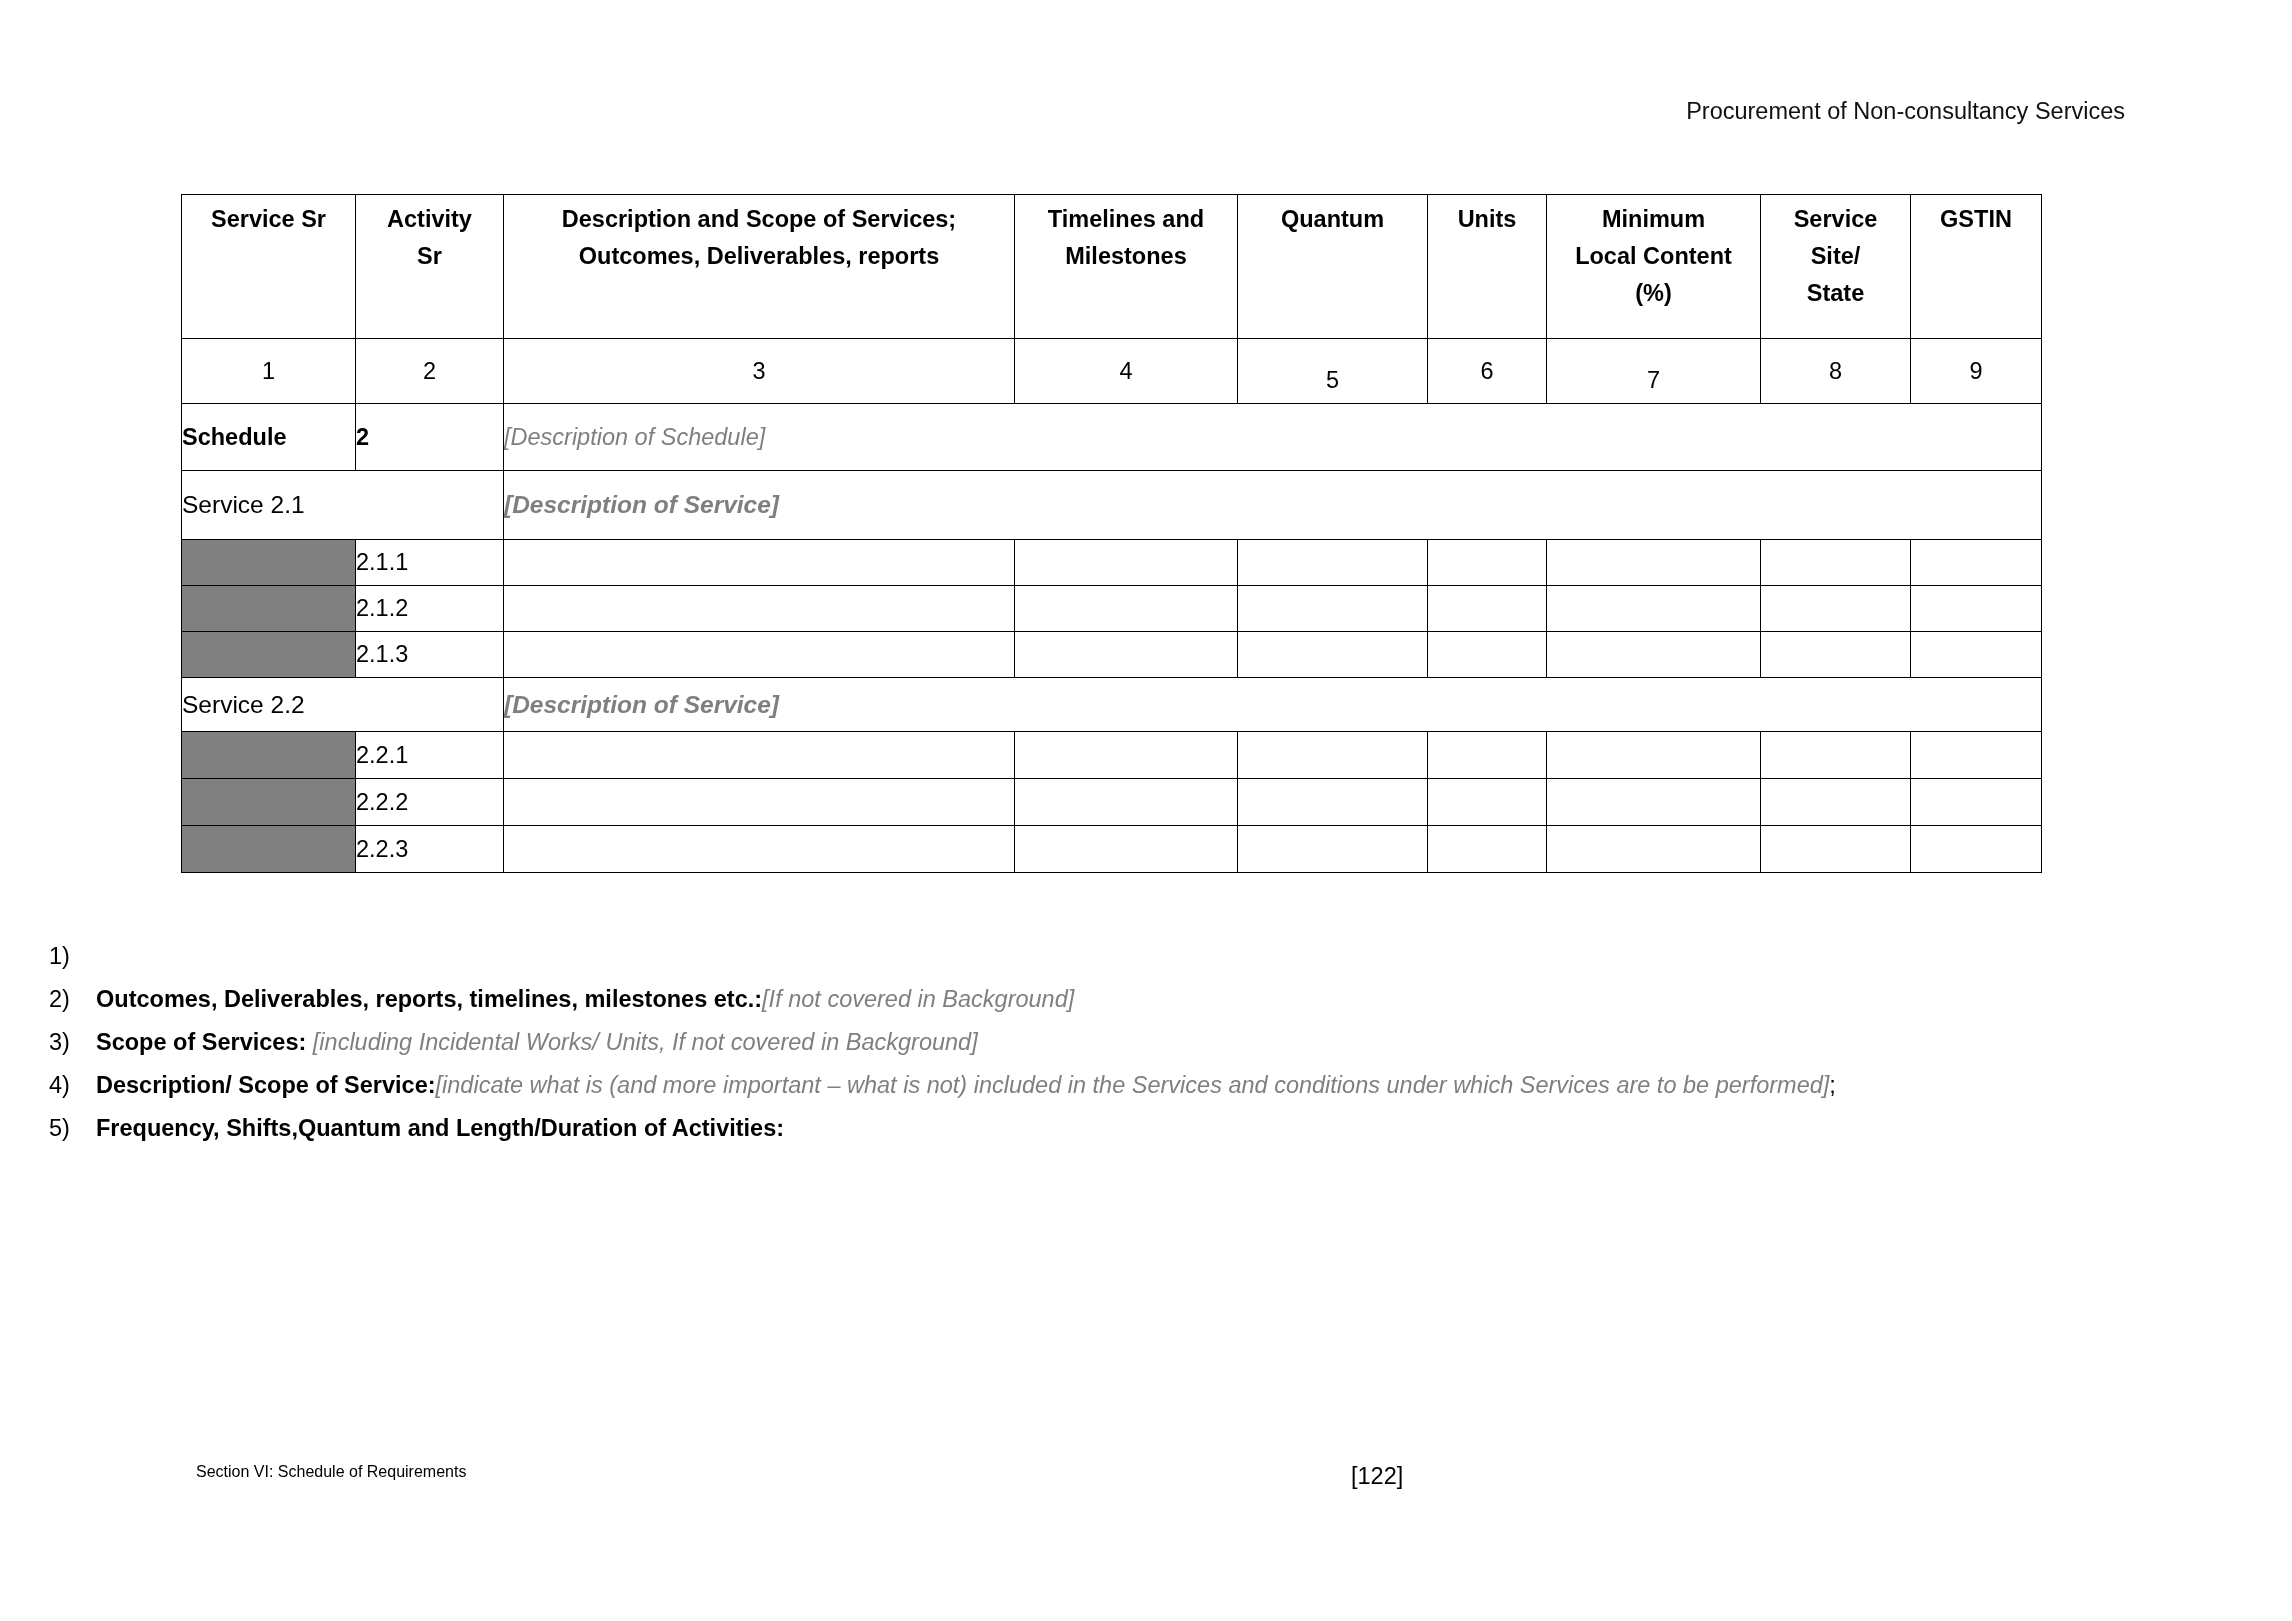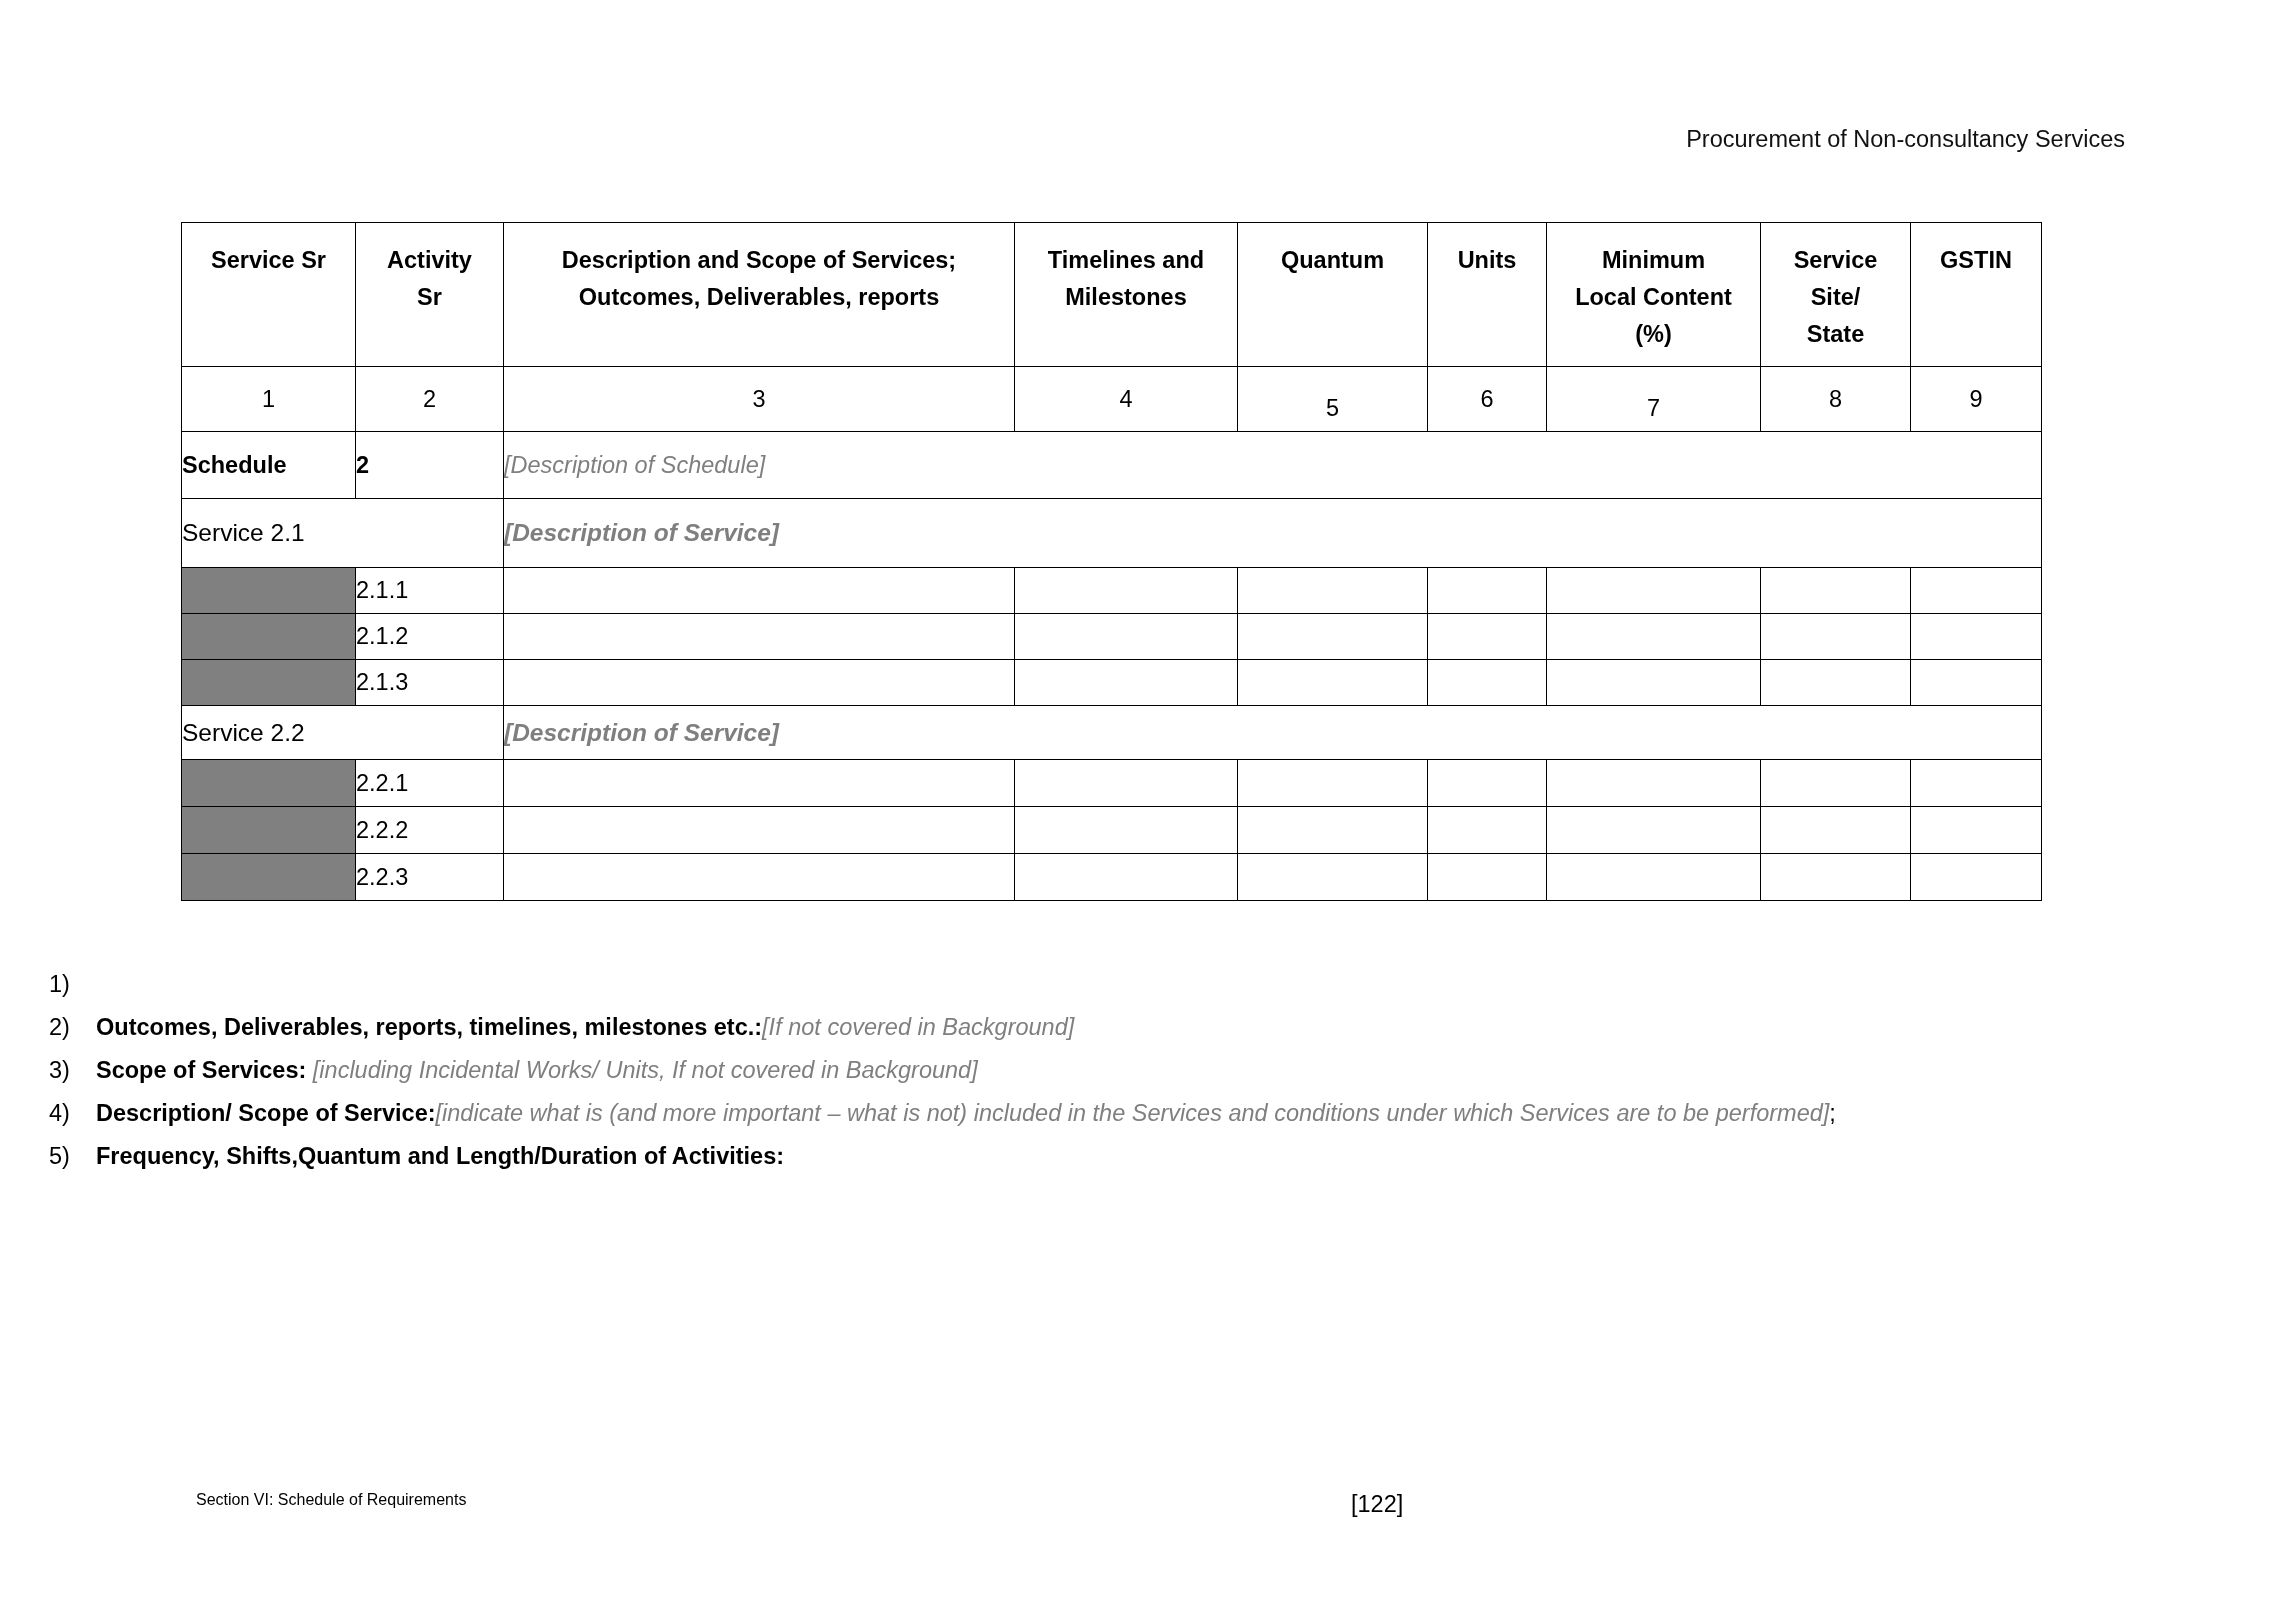--- a/index.html
+++ b/index.html
@@ -4,21 +4,21 @@
 <style>
   html,body { margin:0; padding:0; }
   body {
     width:2293px; height:1621px;
     background:#ffffff;
     font-family:"Liberation Sans", sans-serif;
     color:#000;
     position:relative;
     overflow:hidden;
   }
-  .page { position:absolute; inset:0;margin-top:28px; }
+  .page { position:absolute; inset:0; }
 
   .hdr-right {
     position:absolute; top:98px; right:168px;
     font-size:23.5px; color:#111;
   }
 
   .table-wrap { position:absolute; left:181px; top:194px; }
 
   table.req {
     border-collapse:collapse;
@@ -36,21 +36,21 @@
   tr.h-sched { height:67px;  }
   tr.h-serv  { height:69px;  }
   tr.h-act   { height:46px;  }
   tr.h-serv2 { height:54px;  }
   tr.h-act2  { height:47px;  }
 
   table.req th {
     font-weight:bold;
     text-align:center;
     vertical-align:top;
-    padding-top:19px;
+    padding-top:6px;
     line-height:37px;
     white-space:pre-line;
     font-size:23.5px;
   }
   .num-row td { text-align:center; vertical-align:middle; }
   .num-row td:nth-child(5), .num-row td:nth-child(7) { padding-top:19.6px; }
 
   .bold { font-weight:bold; }
   .center { text-align:left; vertical-align:middle; }
 

